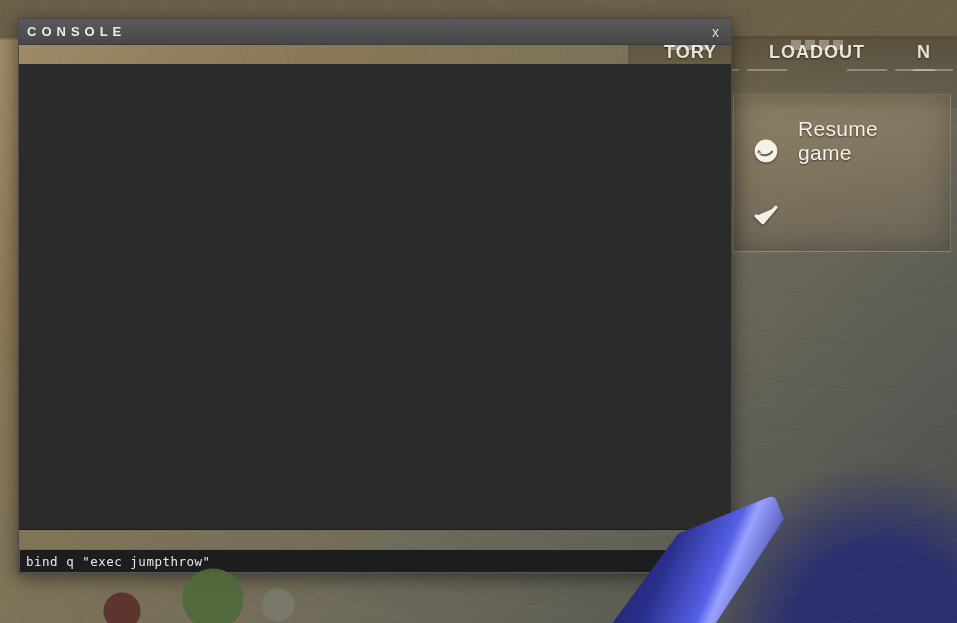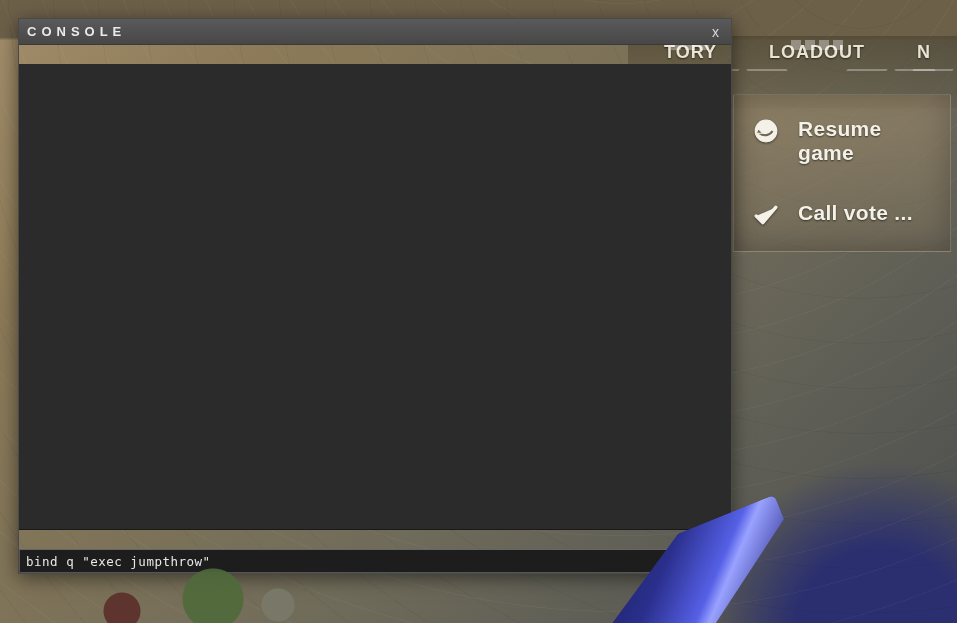--- a/index.html
+++ b/index.html
@@ -54,25 +54,25 @@
 
   
   .pause-menu {
     position:absolute; top:94px; right:6px; width:218px;
     background: linear-gradient(180deg, rgba(162,142,110,0.55), rgba(120,108,88,0.45));
     border:1px solid rgba(255,255,255,0.08);
     box-shadow: inset 0 0 30px rgba(0,0,0,0.25);
     padding:4px 0;
   }
   .menu-item {
-    display:flex; align-items:flex-start; gap:18px;
+    display:flex; align-items:flex-end; gap:18px;
     padding:18px 16px 18px 18px;
     color:#f4f1e8;
     font-size:21px;
-    font-weight:700;
+    font-weight:400;
     font-stretch: condensed;
     letter-spacing:0.3px;
     text-shadow:0 1px 2px rgba(0,0,0,0.55);
     cursor:pointer;
   }
   .menu-item .ico { width:28px; height:28px; display:flex; align-items:center; justify-content:center; flex:0 0 28px;}
   .menu-item svg { width:26px; height:26px; fill:#f4f1e8; stroke:#f4f1e8; filter: drop-shadow(0 1px 1px rgba(0,0,0,0.5)); }
 
   
   .console {
@@ -188,21 +188,20 @@
         </svg>
     </span>
     <span>Resume game</span>
   </div>
   <div class="menu-item">
     <span class="ico">
       <svg viewBox="0 0 24 24" fill="none" stroke-width="3.2" stroke-linecap="round" stroke-linejoin="round">
           <polyline points="3 13 9 19 21 5"></polyline>
         </svg>
     </span>
-    <span>Call vote ...</span>
   </div>
 </div>
 
 <div class="console">
   <div class="console-header">
     <span class="console-title">CONSOLE</span>
     <span class="console-close">x</span>
   </div>
   <div class="console-body"></div>
   <div class="console-input-row">

